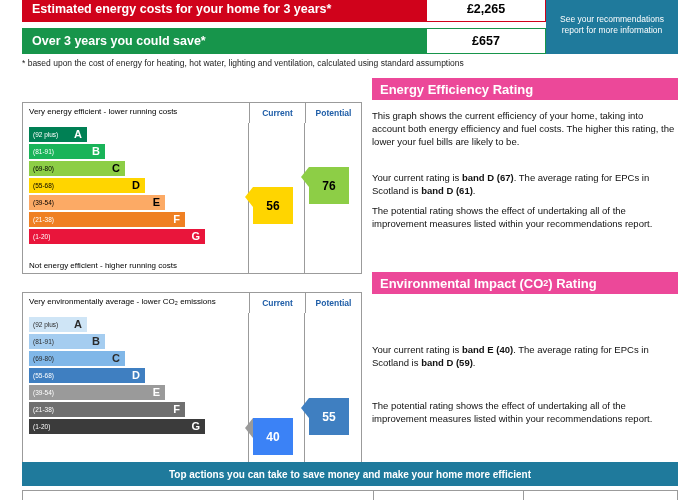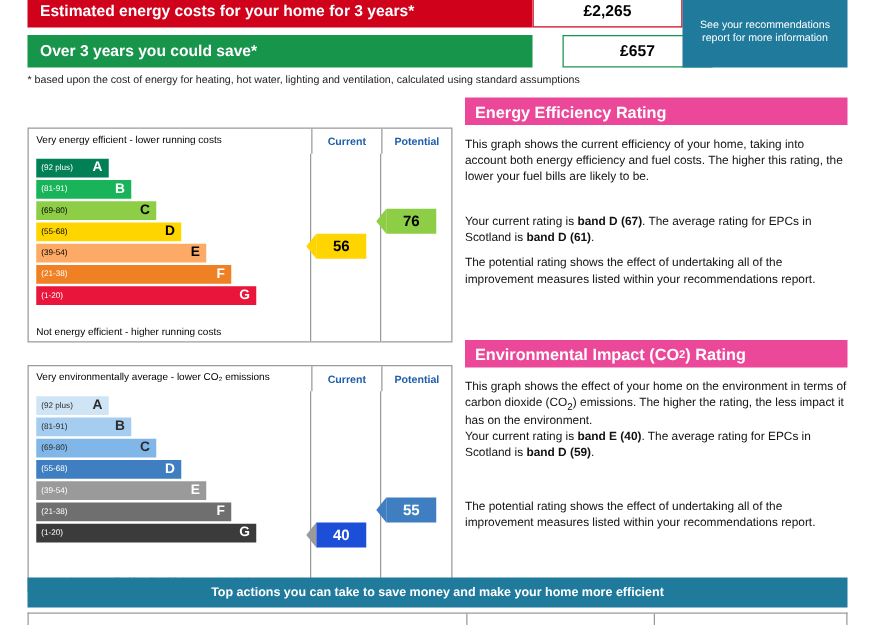--- a/index.html
+++ b/index.html
@@ -23,21 +23,21 @@
   .costrow .val{
     flex:0 0 120px;background:#fff;border:1px solid #ccc;box-sizing:border-box;
     display:flex;align-items:center;justify-content:center;font-weight:bold;font-size:12.5px;
   }
   .costrow.red .lbl{background:#d0021b;}
   .costrow.green .lbl{background:#17954b;}
   .costrow.red .val{border-color:#d0021b;}
   .costrow.green .val{border-color:#17954b;}
 
   #row-cost{top:-4px;}
-  #row-save{top:28px;gap:24px;}
+  #row-save{top:28px;}
 
   .reco-box{
     position:absolute;left:546px;top:-4px;width:132px;height:58px;
     background:#1f7a9c;color:#fff;font-size:8.5px;line-height:1.25;
     display:flex;align-items:center;justify-content:center;text-align:center;
     box-sizing:border-box;padding:3px 6px;
   }
 
   .footnote{position:absolute;left:22px;top:58px;width:520px;font-size:8.5px;color:#222;}
 
@@ -75,21 +75,21 @@
   
   .c-a{background:#cfe5f6;width:58px;color:#2b2b2b;}
   .c-b{background:#a5cdf0;width:76px;color:#2b2b2b;}
   .c-c{background:#80b7e8;width:96px;color:#2b2b2b;}
   .c-d{background:#3f7fc1;width:116px;}
   .c-e{background:#9a9a9a;width:136px;}
   .c-f{background:#6f6f6f;width:156px;}
   .c-g{background:#3b3b3b;width:176px;}
 
   
-  .badge{position:absolute;height:20px;display:flex;align-items:center;justify-content:center;
+  .badge{position:absolute;height:37px;display:flex;align-items:center;justify-content:center;
          font-weight:bold;font-size:12px;box-sizing:border-box;}
   .badge .arrow{position:absolute;left:-8px;top:0;width:0;height:0;
       border-top:10px solid transparent;border-bottom:10px solid transparent;}
   .b-cur{width:40px;right:68px;}
   .b-pot{width:40px;right:12px;}
 
   
   .rtitle{position:absolute;left:372px;width:306px;height:22px;background:#ec4899;color:#fff;
           font-size:13px;font-weight:bold;display:flex;align-items:center;padding-left:8px;box-sizing:border-box;}
   #t-energy{top:78px;}
@@ -203,21 +203,21 @@
       <div class="bar c-f">
         <span class="range">(21-38)</span>
         <span class="letter">F</span>
       </div>
       <div class="bar c-g">
         <span class="range">(1-20)</span>
         <span class="letter">G</span>
       </div>
     </div>
 
-    <div class="badge b-cur" style="top:125px;background:#1d4ed8;color:#fff;">
+    <div class="badge b-cur" style="top:125px;background:#3b82f6;color:#fff;">
       <span class="arrow" style="border-right:8px solid #9a9a9a;"></span>
       <span>40</span>
     </div>
     <div class="badge b-pot" style="top:105px;background:#3f7fc1;color:#fff;">
       <span class="arrow" style="border-right:8px solid #3f7fc1;"></span>
       <span>55</span>
     </div>
 
     <div class="g-foot">Not environmentally friendly - higher CO₂ emissions</div>
   </div>
@@ -227,23 +227,20 @@
   <div class="rpara" style="top:172px;">
     <span>Your current rating is </span><b>band D (67)</b><span>. The average rating for EPCs in Scotland is </span><b>band D (61)</b><span>.</span>
   </div>
   <div class="rpara" style="top:205px;">The potential rating shows the effect of undertaking all of the improvement measures listed within your recommendations report.</div>
 
   <div class="rtitle" id="t-co2">
     <span>Environmental Impact (CO</span>
       <sub style="font-size:9px">2</sub>
       <span>) Rating</span>
   </div>
-  <div class="rpara" style="top:304px;">
-    <span>This graph shows the effect of your home on the environment in terms of carbon dioxide (CO</span><sub>2</sub><span>) emissions. The higher the rating, the less impact it has on the environment.</span>
-  </div>
   <div class="rpara" style="top:344px;">
     <span>Your current rating is </span><b>band E (40)</b><span>. The average rating for EPCs in Scotland is </span><b>band D (59)</b><span>.</span>
   </div>
   <div class="rpara" style="top:400px;">The potential rating shows the effect of undertaking all of the improvement measures listed within your recommendations report.</div>
 
   <div class="bottom-banner">Top actions you can take to save money and make your home more efficient</div>
   <div class="bottom-table">
     <div class="bt-div" style="left:350px;"></div>
     <div class="bt-div" style="left:500px;"></div>
   </div>

